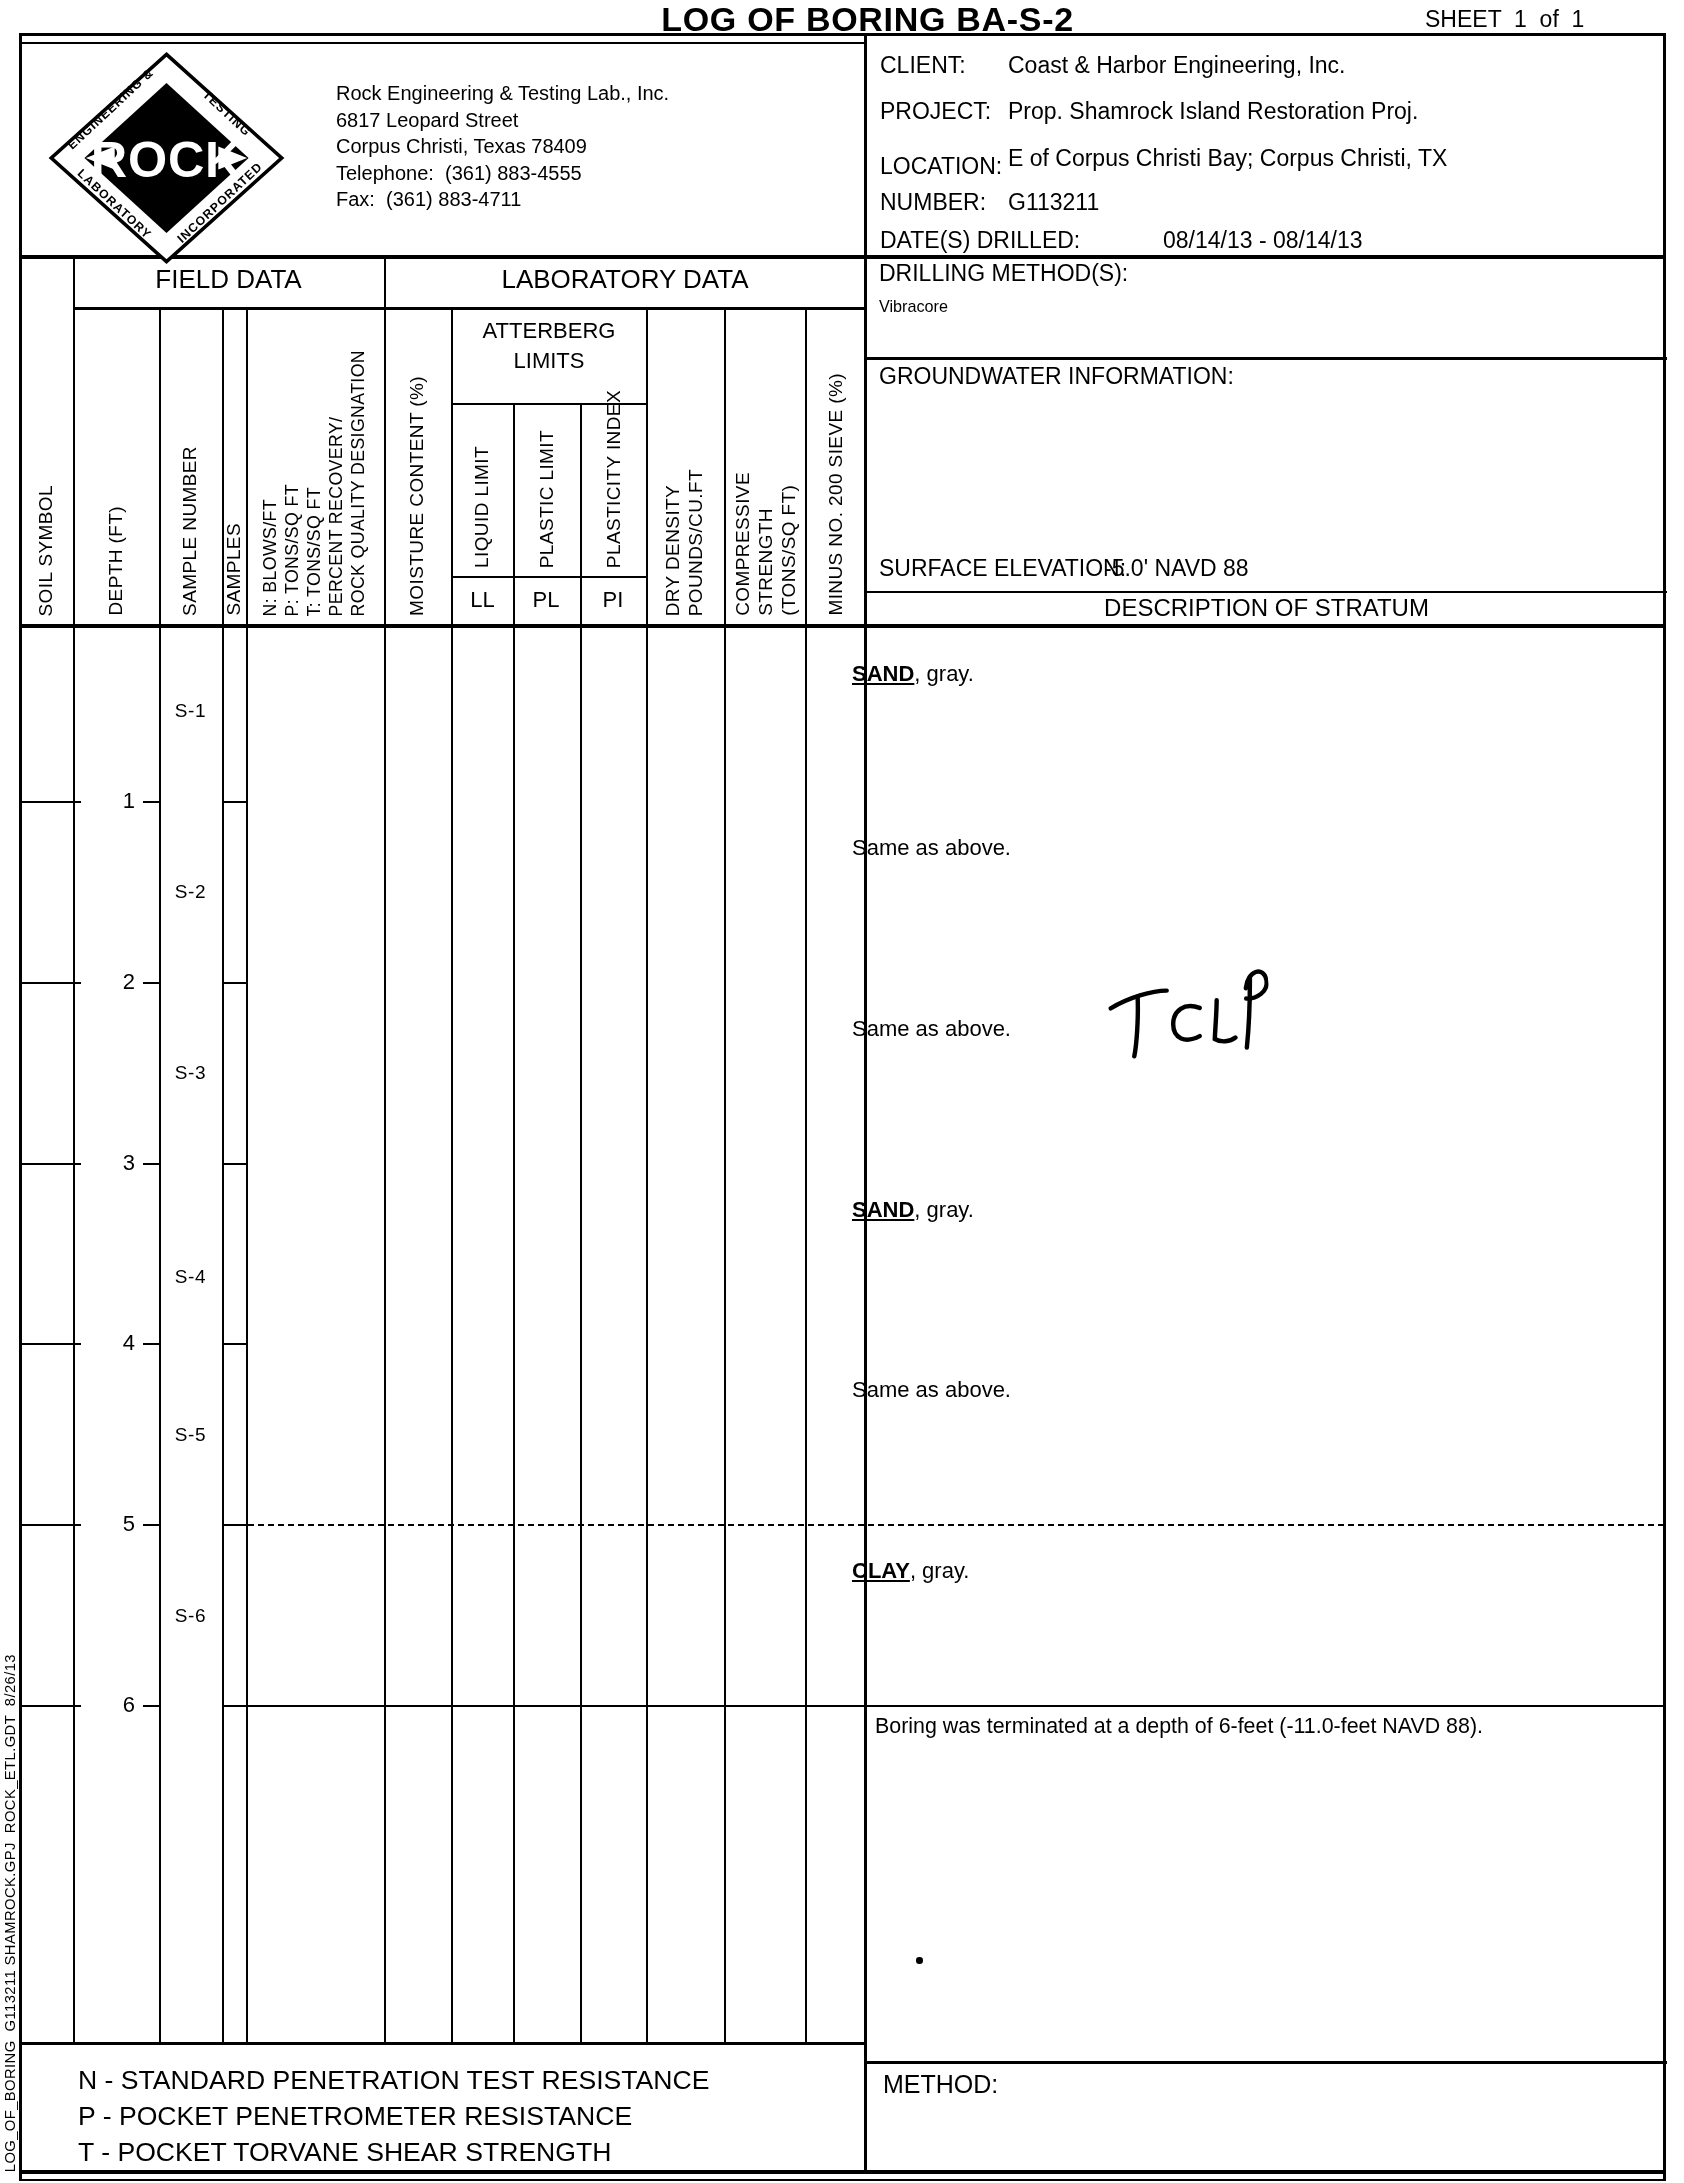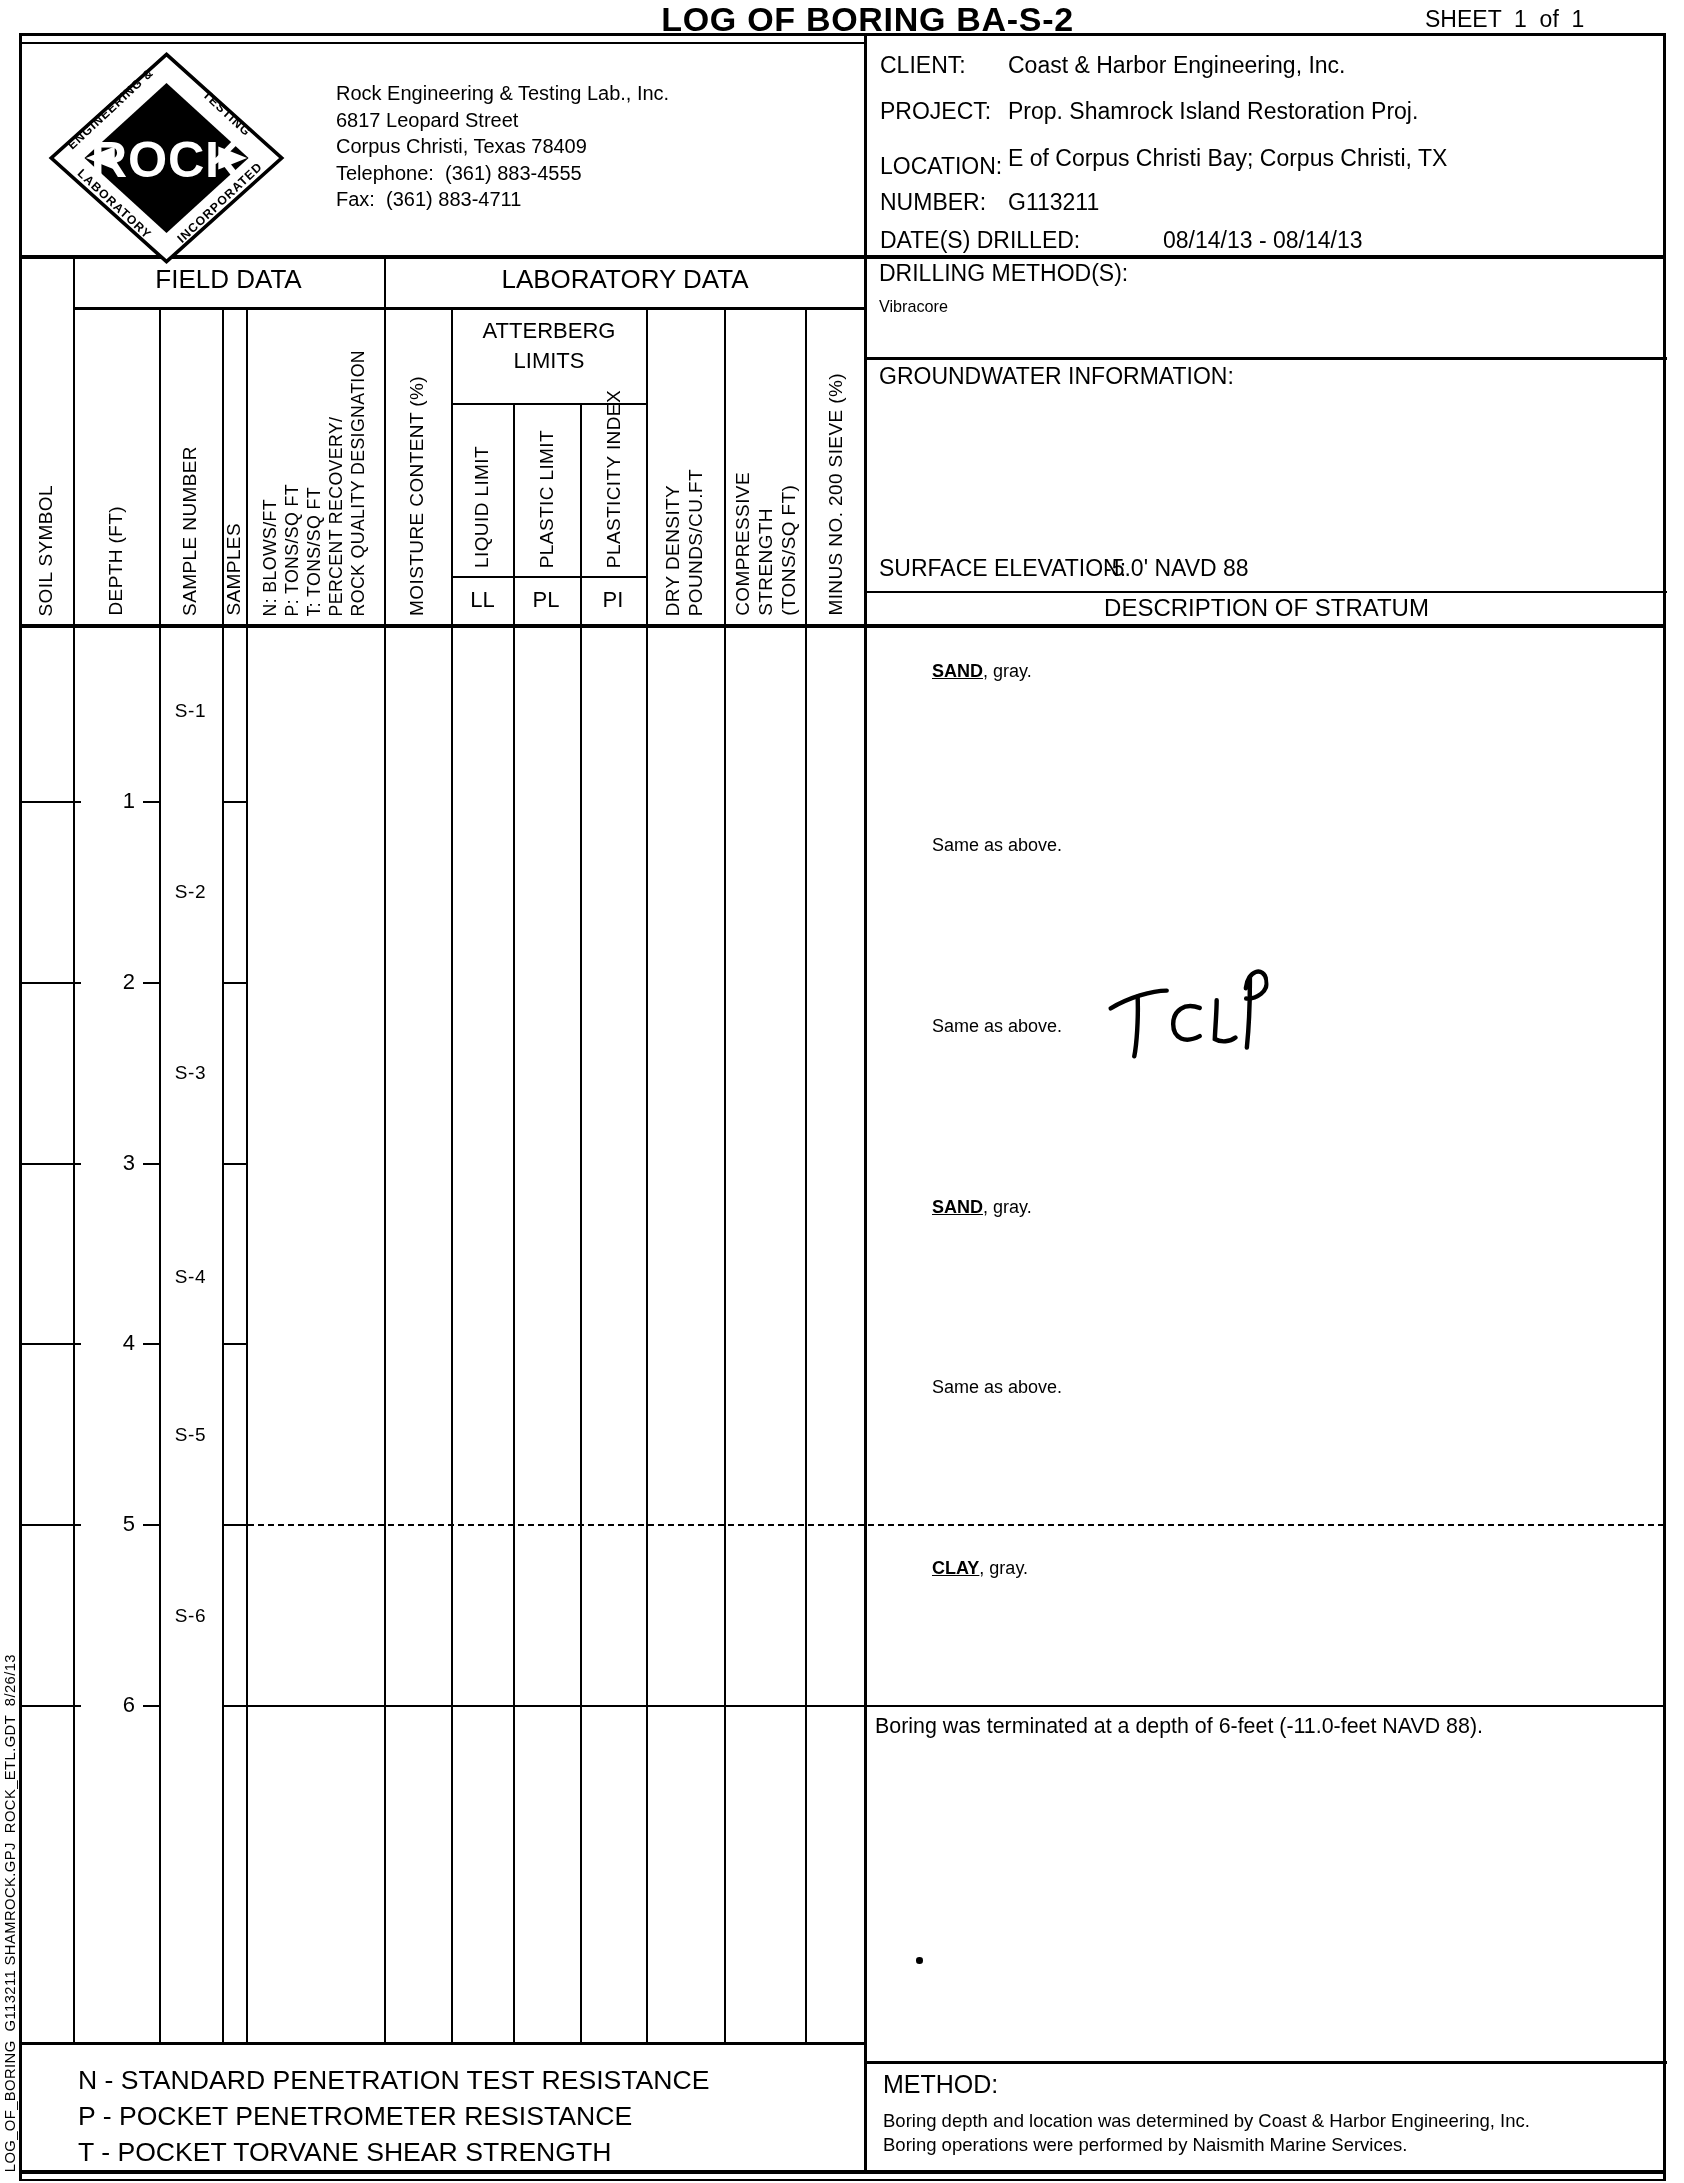--- a/index.html
+++ b/index.html
@@ -14,21 +14,21 @@
   .rot.small{font-size:17.7px;line-height:22px;}
   .cc{text-align:center;}
   .lab{font-size:23px;}
   .tick .seg{position:absolute;height:2.2px;background:#000;}
   .tick .a{left:19px;width:62px;}
   .tick .b{left:143px;width:16.2px;}
   .tick .c{left:222px;width:25px;}
   .tick .num{position:absolute;left:83px;width:52px;text-align:right;top:-12.6px;
              font-size:22px;font-weight:400;}
   .sample{position:absolute;left:159px;width:63px;text-align:center;font-size:19px;letter-spacing:0.7px;}
-  .stratum{position:absolute;left:932px;font-size:18px;}
+  .stratum{position:absolute;left:852px;font-size:22px;}
   .stratum .primary{font-weight:bold;text-decoration:underline;}
   .pre{white-space:pre;}
   .vfile{position:absolute;left:1.5px;bottom:10.3px;writing-mode:vertical-rl;
          transform:rotate(180deg);font-size:14.8px;letter-spacing:0.4px;white-space:pre;}
 </style>
 </head>
 <body>
 
 <div class="page">
 
@@ -237,16 +237,15 @@
 
   <div class="abs" style="left:916px;top:1957px;width:6.6px;height:6.6px;border-radius:50%;background:#000;"></div>
 
   <div class="abs" style="left:78px;top:2062px;font-size:26.6px;line-height:36px;">
     <div>N - STANDARD PENETRATION TEST RESISTANCE</div>
     <div>P - POCKET PENETROMETER RESISTANCE</div>
     <div>T - POCKET TORVANE SHEAR STRENGTH</div>
   </div>
 
   <div class="abs" style="left:883px;top:2070px;font-size:25px;">METHOD:</div>
-  <div class="abs" style="left:883px;top:2109px;width:687px;font-size:18.5px;line-height:24.4px;">Boring depth and location was determined by Coast &amp; Harbor Engineering, Inc. Boring operations were performed by Naismith Marine Services.</div>
 
 </div>
 
 
 </body></html>

